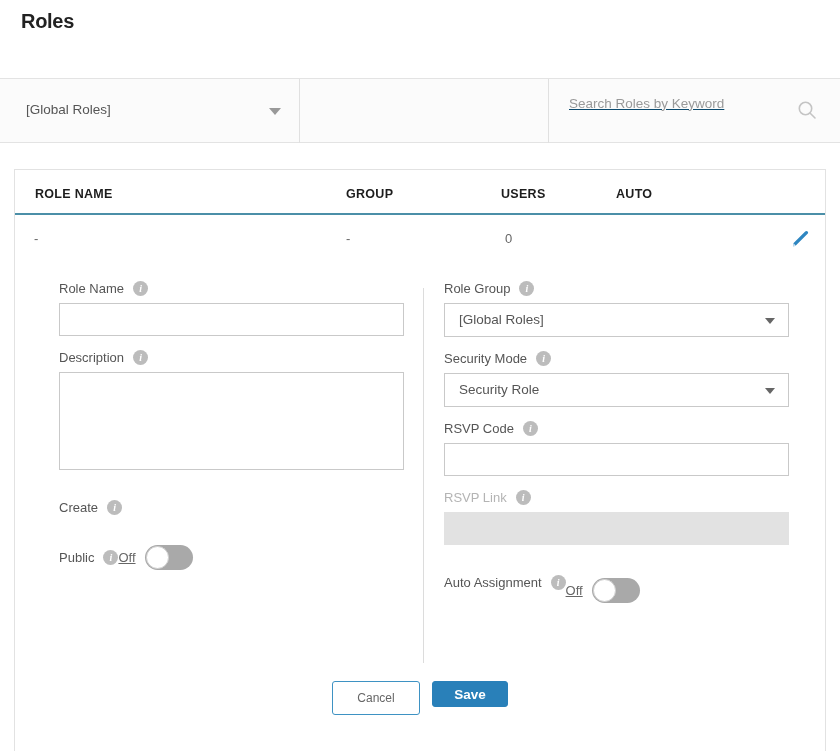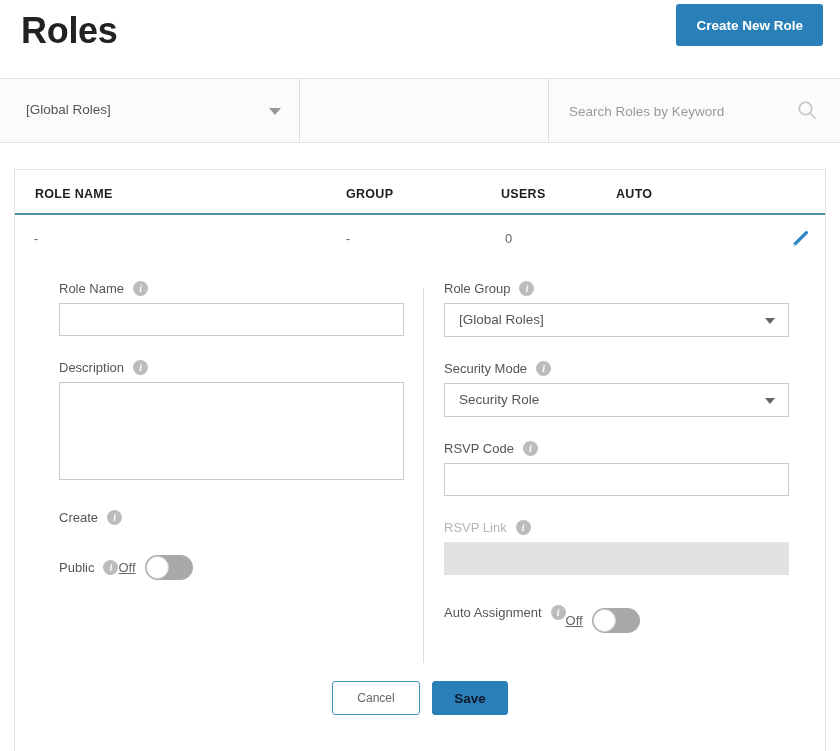--- a/index.html
+++ b/index.html
@@ -15,21 +15,21 @@
   
   .page-header {
     position: relative;
     height: 79px;
     background: #ffffff;
     border-bottom: 1px solid #e3e3e3;
   }
   .page-title {
     position: absolute;
     left: 21px; top: 10px;
-    font-size: 36px;
+    font-size: 20px;
     font-weight: bold;
     color: #222;
     letter-spacing: -0.3px;
   }
   .create-btn {
     position: absolute;
     right: 17px; top: 4px;
     height: 42px;
     padding: 0 20px;
     background: #2980b9;
@@ -71,28 +71,29 @@
     border-top: 7px solid #999;
   }
   .search-wrap {
     position: absolute;
     left: 548px; top: 0;
     right: 0; height: 64px;
     border-left: 1px solid #e0e0e0;
   }
   .search-input {
     position: absolute;
-    left: 18px; top: 14px;
+    left: 18px; top: 6px;
     width: 215px; height: 36px;
     border: none;
     background: transparent;
     outline: none;
     font-size: 13.5px;
-    color: #000000;
-    font-family: "Liberation Sans", sans-serif;
+    color: #0c4a6e;
+    font-family: "Liberation Sans", sans-serif;
+    text-decoration: underline;
   }
   .search-input::placeholder { color: #9a9a9a; }
   .search-icon {
     position: absolute;
     right: 23px; top: 21px;
     width: 20px; height: 20px;
   }
 
   
   .card {
@@ -252,42 +253,41 @@
     width: 88px; height: 34px;
     background: #ffffff;
     border: 1px solid #3e92c3;
     border-radius: 3px;
     color: #666;
     font-size: 12px;
     cursor: pointer;
     font-family: "Liberation Sans", sans-serif;
   }
   .btn-save {
-    width: 76px; height: 34px;
+    width: 76px; height: 26px;
     background: #2980b9;
     border: 1px solid #2980b9;
     border-radius: 3px;
-    color: #0f172a;
+    color: #ffffff;
     font-size: 13.5px;
     font-weight: bold;
     cursor: pointer;
     font-family: "Liberation Sans", sans-serif;
   }
 
-  .mt22 { margin-top: 24px; }
+  .mt22 { margin-top: 14px; }
   .mt26 { margin-top: 26px; }
   .mt30 { margin-top: 30px; }
   .pt18 { padding-top: 18px; }
 </style>
 </head>
 <body>
 
 <div class="page-header">
   <div class="page-title">Roles</div>
-  <button class="create-btn">Create New Role</button>
 </div>
 
 <div class="filter-bar">
 
   <div class="role-group-filter">
     <span class="value">[Global Roles]</span>
     <span class="caret"></span>
   </div>
 
   <div class="search-wrap">

